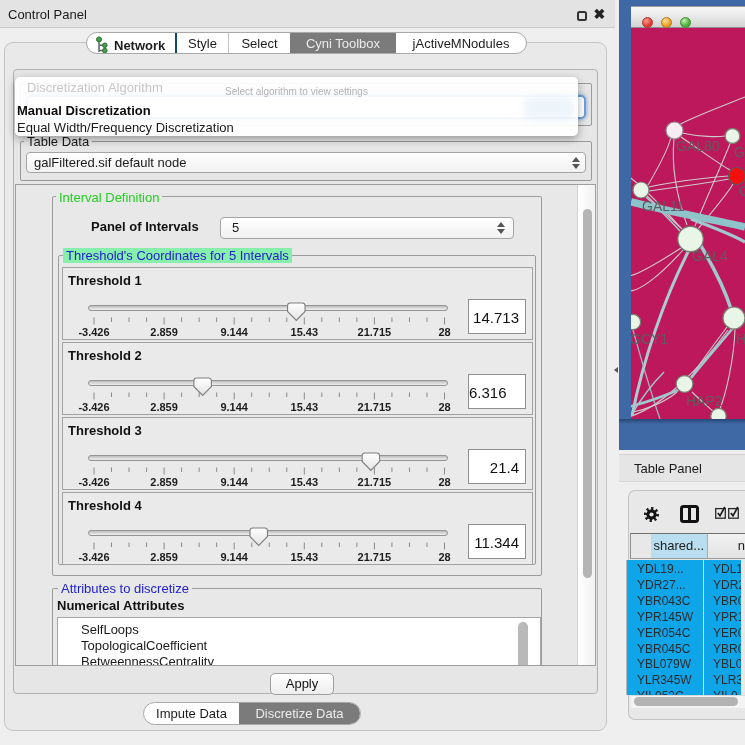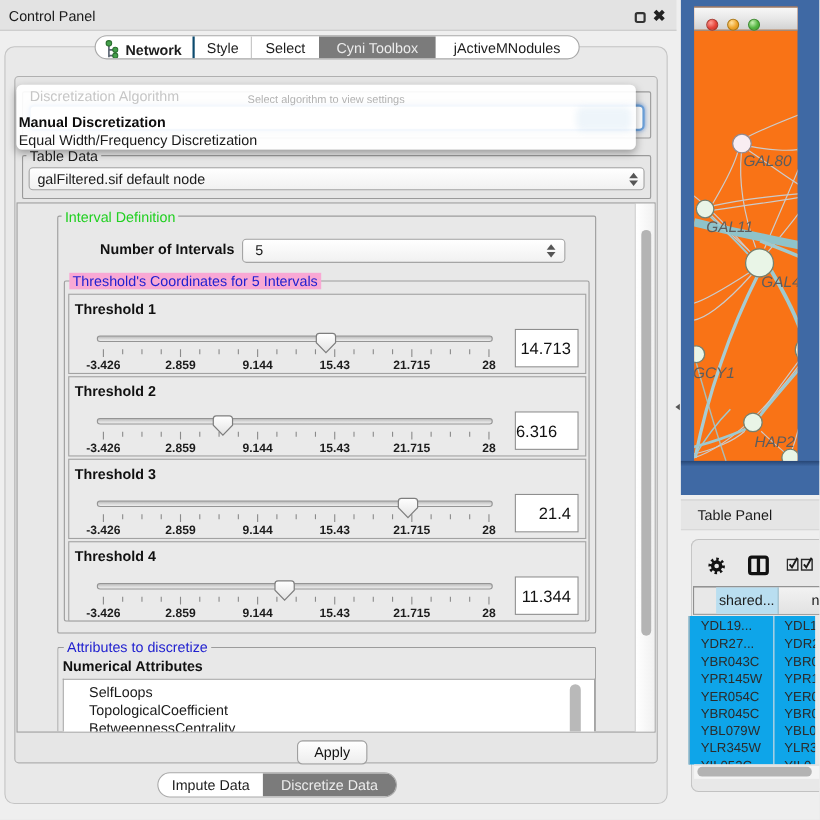--- a/index.html
+++ b/index.html
@@ -45,28 +45,28 @@
 
 <div class="abs" style="left:15px;top:184px;width:581px;height:482px;border:1px solid #9e9e9e;background:#e8e8e8;overflow:hidden;">
 
   <div class="abs" style="left:561px;top:0;width:19px;height:481px;background:linear-gradient(to right,#ffffff,#f0f0f0);border-left:1px solid #d2d2d2;"></div>
   <div class="abs" style="left:567px;top:24px;width:9px;height:369px;background:#b4b4b4;border-radius:4.5px;"></div>
 </div>
 
 <div class="abs" style="left:52px;top:196px;width:490px;height:380px;border:1px solid #9c9c9c;border-radius:2px;"></div>
 <div class="abs" style="left:56px;top:190px;background:#e8e8e8;padding:0 3px;font-size:13px;color:#21d021;">Interval Definition</div>
 
-<div class="abs" style="left:91px;top:219px;font-size:13px;font-weight:bold;color:#111;">Number of Intervals</div>
+<div class="abs" style="left:91px;top:219px;font-size:13px;font-weight:bold;color:#111;">Panel of Intervals</div>
 <div class="abs" style="left:220px;top:217px;width:294px;height:22px;background:linear-gradient(#ffffff,#f1f1f1);border:1px solid #a5a5a5;border-radius:4px;"></div>
 <div class="abs t13" style="left:232px;top:220px;">5</div>
 <div class="abs" style="left:497px;top:222px;width:0;height:0;border-left:4px solid transparent;border-right:4px solid transparent;border-bottom:5px solid #555;"></div>
 <div class="abs" style="left:497px;top:229px;width:0;height:0;border-left:4px solid transparent;border-right:4px solid transparent;border-top:5px solid #555;"></div>
 
 <div class="abs" style="left:58px;top:255px;width:478px;height:310px;border:1px solid #9c9c9c;border-radius:2px;"></div>
-<div class="abs" style="left:63px;top:248px;background:#f9a8d4;padding:0 3px;font-size:13px;color:#2121cf;">Threshold's Coordinates for 5 Intervals</div>
+<div class="abs" style="left:63px;top:248px;background:#86efac;padding:0 3px;font-size:13px;color:#2121cf;">Threshold's Coordinates for 5 Intervals</div>
 
 <div class="abs" style="left:62px;top:267px;width:471px;height:73px;background:#eaeaea;border:1px solid #a2a2a2;">
 <svg width="469" height="71" viewBox="0 0 469 71" style="position:absolute;left:0;top:0;">
 <defs>
         <linearGradient id="thg0" x1="0" y1="0" x2="0" y2="1">
           <stop offset="0" stop-color="#ffffff"></stop>
           <stop offset="1" stop-color="#e3e3e3"></stop>
         </linearGradient>
 <linearGradient id="trk0" x1="0" y1="0" x2="0" y2="1">
           <stop offset="0" stop-color="#b5b5b5"></stop>
@@ -264,21 +264,21 @@
 <div class="abs" style="left:614px;top:367px;width:0;height:0;border-top:3px solid transparent;border-bottom:3px solid transparent;border-right:4px solid #555;"></div>
 
 <div class="abs" style="left:15px;top:77px;width:563px;height:59px;background:rgba(255,255,255,0.93);border-radius:5px;box-shadow:0 3px 8px rgba(0,0,0,0.35);"></div>
 <div class="abs" style="left:524px;top:97px;width:50px;height:22px;background:rgba(150,190,225,0.16);border-radius:6px;filter:blur(3px);"></div>
 <div class="abs" style="left:27px;top:80px;font-size:13px;color:#c6c6c6;">Discretization Algorithm</div>
 <div class="abs" style="left:15px;top:86px;width:563px;text-align:center;font-size:10px;color:#b2b2b2;">Select algorithm to view settings</div>
 <div class="abs" style="left:17px;top:103px;font-size:13px;font-weight:bold;color:#0d0d0d;">Manual Discretization</div>
 <div class="abs" style="left:17px;top:120px;font-size:13px;color:#1a1a1a;">Equal Width/Frequency Discretization</div>
 
 <div class="abs" style="left:619px;top:0;width:126px;height:450px;background:#3f69a4;"></div>
-<div class="abs" style="left:631px;top:6px;width:94px;height:413px;background:#f97316;overflow:hidden;font-style:italic;">
+<div class="abs" style="left:631px;top:6px;width:114px;height:413px;background:#be185d;overflow:hidden;">
   <div style="position:absolute;left:0;top:0;width:114px;height:22px;background:linear-gradient(#f8f8f8,#e7e7e7 50%,#d2d2d2);border-top:1px solid #999;border-bottom:1px solid #8f8f8f;"></div>
   <div style="position:absolute;left:11px;top:11px;width:11px;height:11px;border-radius:50%;background:radial-gradient(circle at 35% 30%,#ff9d94,#e6443a 55%,#c22f24);border:0.5px solid #a8372e;"></div>
   <div style="position:absolute;left:30px;top:11px;width:11px;height:11px;border-radius:50%;background:radial-gradient(circle at 35% 30%,#ffe2a0,#f0a52c 55%,#d18a17);border:0.5px solid #ad7711;"></div>
   <div style="position:absolute;left:49px;top:11px;width:11px;height:11px;border-radius:50%;background:radial-gradient(circle at 35% 30%,#c5f0b2,#55b643 55%,#3d9a2e);border:0.5px solid #3c8a2e;"></div>
   <svg style="position:absolute;left:0;top:22px;" width="114" height="391" viewBox="631 28 114 391">
 <g fill="none" stroke="#cbcbcb" stroke-width="1.1">
 <path d="M745,97 C712,110 688,119 677,126"></path>
 <path d="M682,133 C700,137 718,137 725,136"></path>
 <path d="M681,137 C700,150 722,166 730,170"></path>
 <path d="M674,139 C671,170 678,200 687,225"></path>

